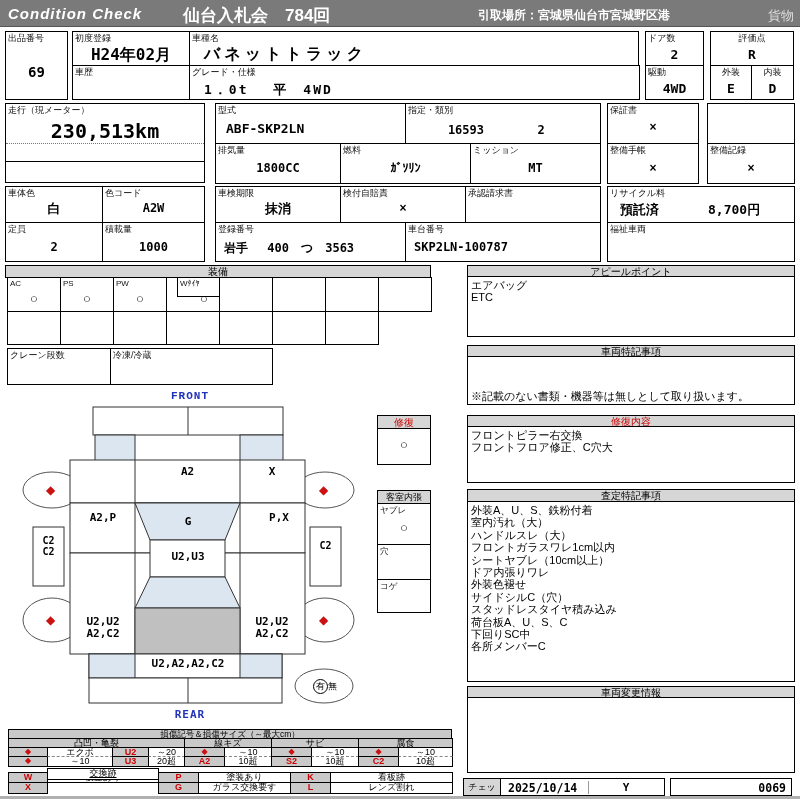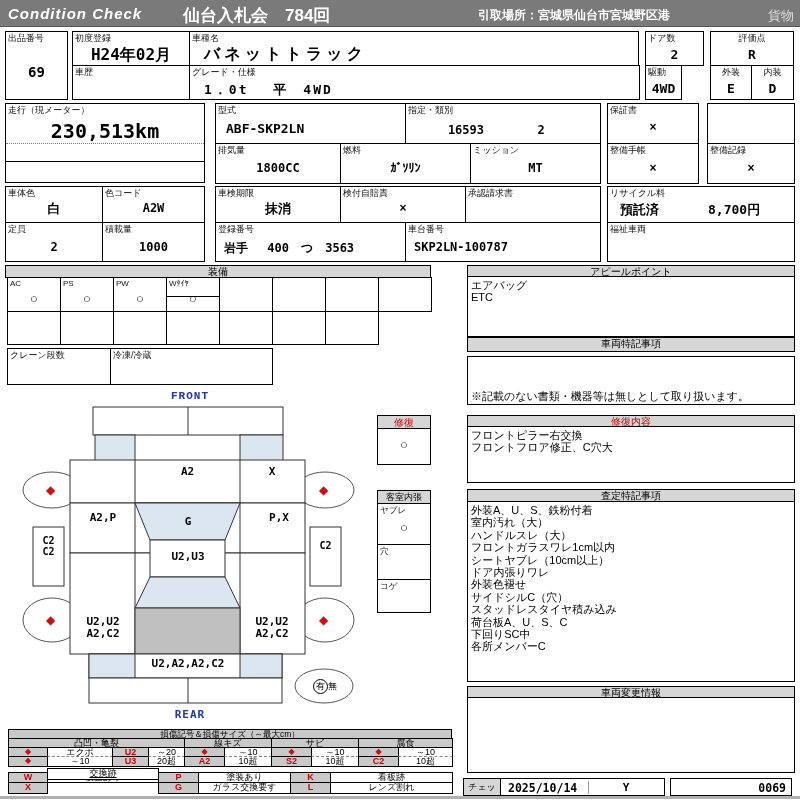--- a/index.html
+++ b/index.html
@@ -53,21 +53,21 @@
     <span class="val" style="top:12px;font-size:16px;text-align:left;left:14px;letter-spacing:4px;">バネットトラック</span>
   </div>
   <div class="bx" style="left:189px;top:65px;width:451px;height:35px;">
     <span class="lbl">グレード・仕様</span>
     <span class="val" style="top:15px;font-size:13px;text-align:left;left:14px;letter-spacing:2px;">1．0t　 平　4WD</span>
   </div>
   <div class="bx" style="left:645px;top:31px;width:59px;height:35px;">
     <span class="lbl">ドア数</span>
     <span class="val" style="top:15px;font-size:13px;">2</span>
   </div>
-  <div class="bx" style="left:645px;top:65px;width:37px;height:35px;">
+  <div class="bx" style="left:645px;top:65px;width:59px;height:35px;">
     <span class="lbl">駆動</span>
     <span class="val" style="top:15px;font-size:13px;">4WD</span>
   </div>
   <div class="bx" style="left:710px;top:31px;width:84px;height:35px;">
     <span class="lblc">評価点</span>
     <span class="val" style="top:15px;font-size:13px;">R</span>
   </div>
   <div class="bx" style="left:710px;top:65px;width:42px;height:35px;">
     <span class="lblc">外装</span>
     <span class="val" style="top:15px;font-size:13px;">E</span>
@@ -168,21 +168,21 @@
     <span class="val jp" style="top:13px;font-size:13px;font-weight:normal;">○</span>
   </div>
   <div class="bx" style="left:60px;top:277px;width:54px;height:35px;">
     <span class="lbl" style="font-size:8px;">PS</span>
     <span class="val jp" style="top:13px;font-size:13px;font-weight:normal;">○</span>
   </div>
   <div class="bx" style="left:113px;top:277px;width:54px;height:35px;">
     <span class="lbl" style="font-size:8px;">PW</span>
     <span class="val jp" style="top:13px;font-size:13px;font-weight:normal;">○</span>
   </div>
-  <div class="bx" style="left:166px;top:277px;width:54px;height:20px;">
+  <div class="bx" style="left:177px;top:277px;width:54px;height:20px;">
     <span class="lbl" style="font-size:8px;">Wﾀｲﾔ</span>
     <span class="val jp" style="top:13px;font-size:13px;font-weight:normal;">○</span>
   </div>
   <div class="bx" style="left:219px;top:277px;width:54px;height:35px;"></div>
   <div class="bx" style="left:272px;top:277px;width:54px;height:35px;"></div>
   <div class="bx" style="left:325px;top:277px;width:54px;height:35px;"></div>
   <div class="bx" style="left:378px;top:277px;width:54px;height:35px;"></div>
   <div class="bx" style="left:7px;top:311px;width:54px;height:34px;"></div>
   <div class="bx" style="left:60px;top:311px;width:54px;height:34px;"></div>
   <div class="bx" style="left:113px;top:311px;width:54px;height:34px;"></div>
@@ -281,21 +281,21 @@
       <span class="lbl" style="font-size:8.5px;">コゲ</span>
       <span class="val jp" style="top:14px;font-size:13px;font-weight:normal;"></span>
     </div>
   </div>
 
   <div class="gbar" style="left:467px;top:265px;width:328px;height:12px;">アピールポイント</div>
   <div class="bx" style="left:467px;top:276px;width:328px;height:61px;padding-top:2px;">
     <div class="ln">エアバッグ</div>
     <div class="ln">ETC</div>
   </div>
-  <div class="gbar" style="left:467px;top:337px;width:328px;height:15px;">車両特記事項</div>
+  <div class="gbar" style="left:467px;top:345px;width:328px;height:15px;">車両特記事項</div>
   <div class="bx" style="left:467px;top:356px;width:328px;height:49px;">
     <div class="ln" style="position:absolute;bottom:2px;left:0;">※記載のない書類・機器等は無しとして取り扱います。</div>
   </div>
   <div class="gbar" style="left:467px;top:415px;width:328px;height:12px;color:#cc0000;">修復内容</div>
   <div class="bx" style="left:467px;top:426px;width:328px;height:57px;padding-top:2px;">
     <div class="ln">フロントピラー右交換</div>
     <div class="ln">フロントフロア修正、C穴大</div>
   </div>
   <div class="gbar" style="left:467px;top:489px;width:328px;height:13px;">査定特記事項</div>
   <div class="bx" style="left:467px;top:501px;width:328px;height:181px;padding-top:2px;">

